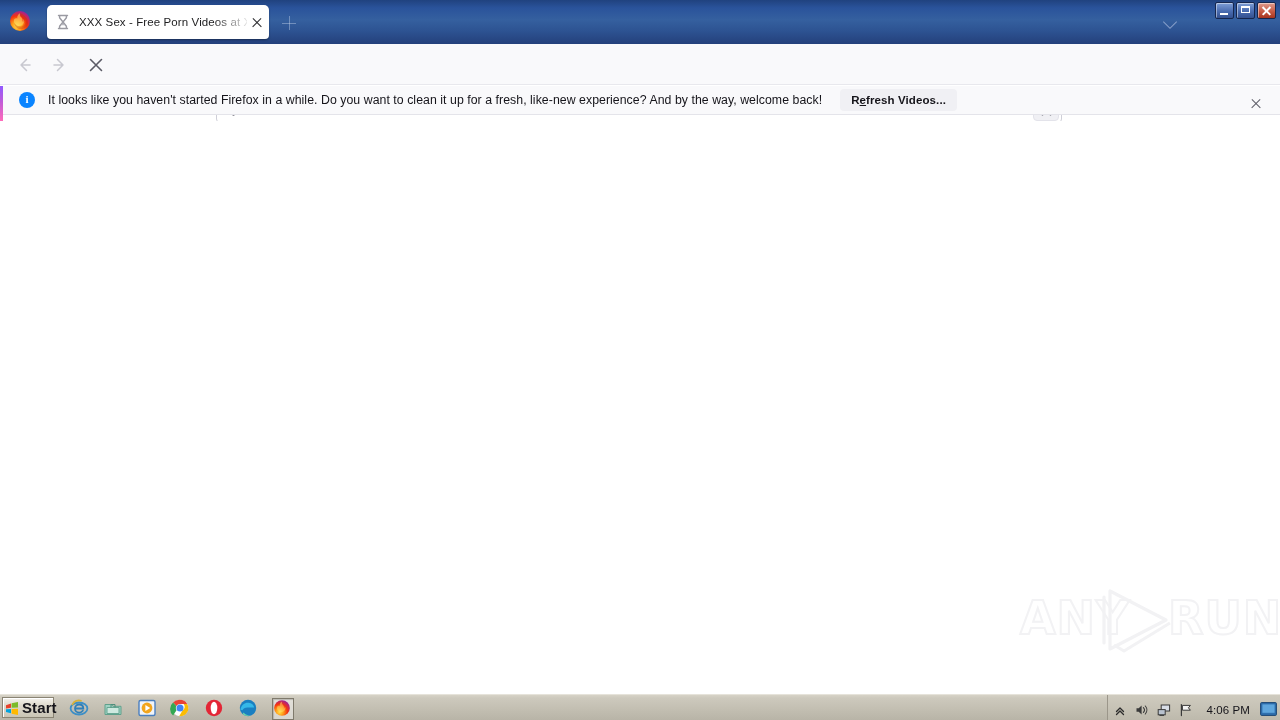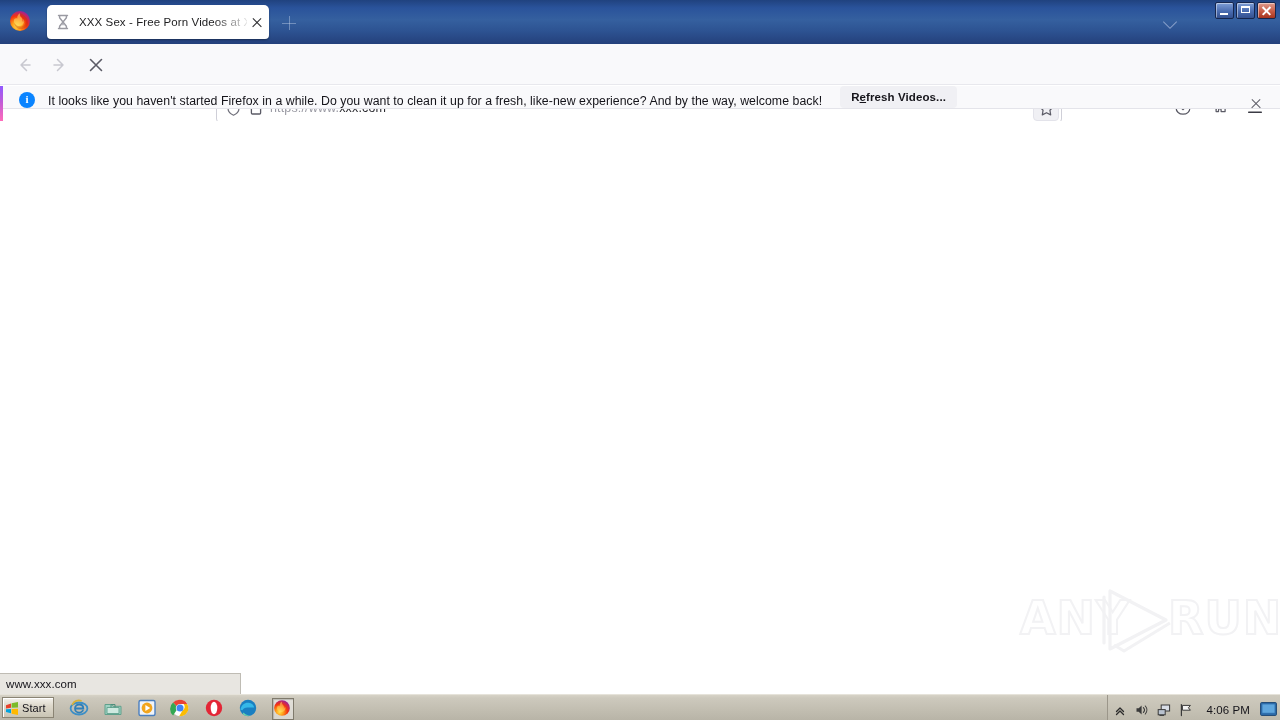--- a/index.html
+++ b/index.html
@@ -206,26 +206,26 @@
     border-radius: 4px;
     position: relative;
     cursor: pointer;
   }
   .tbicon svg { position: absolute; left: 50%; top: 50%; transform: translate(-50%,-50%); }
 
   
   .notibar {
     position: absolute;
     left: 0; top: 86px;
-    width: 1280px; height: 23px;
+    width: 1280px; height: 29px;
     background: #f9f9fb;
     border-bottom: 1px solid #e4e4ea;
     box-sizing: border-box;
     display: flex;
-    align-items: flex-end;
+    align-items: center;
   }
   .noti-accent {
     position: absolute;
     left: 0; top: 0;
     width: 3px; height: 35px;
     background: linear-gradient(to bottom, #9059ff 0%, #c05bd8 45%, #ff6bba 100%);
   }
   .noti-info {
     width: 16px; height: 16px;
     border-radius: 50%;
@@ -359,22 +359,22 @@
     cursor: pointer;
     box-sizing: border-box;
   }
   .startbtn .wlogo {
     width: 14px; height: 13px;
     margin-left: 2px; margin-right: 3px;
     flex: 0 0 14px;
     position: relative;
   }
   .startbtn .slabel {
-    font-size: 11px;
-    font-weight: normal;
+    font-size: 15px;
+    font-weight: bold;
     color: #15141a;
     letter-spacing: 0.1px;
   }
   .ql {
     position: absolute;
     top: 3px;
     width: 20px; height: 20px;
     cursor: pointer;
   }
   .ql.active {
@@ -529,23 +529,20 @@
       <div class="wm-text wm-run">RUN</div>
       <svg class="wm-tri" viewBox="0 0 78 72">
         <path d="M14 6 L14 64 L70 35 Z" fill="none" stroke="#f2f2f4" stroke-width="3.2" stroke-linejoin="round"></path>
         <path d="M8 12 L8 58" fill="none" stroke="#f2f2f4" stroke-width="3.2" stroke-linecap="round"></path>
         <path d="M18 60 L28 66 L74 38" fill="none" stroke="#f2f2f4" stroke-width="3" stroke-linejoin="round"></path>
       </svg>
     </div>
   </div>
 
   <div class="statusfill"></div>
-  <div class="statusbar">
-    <span>www.xxx.com</span>
-  </div>
 
   <div class="taskbar">
 
     <div class="startbtn">
       <span class="wlogo">
         <svg width="14" height="13" viewBox="0 0 14 13">
           <path d="M1 3.2 6 1.4v4.3L1 6.6z" fill="#e8412a"></path>
           <path d="M6.6 1.2 13 0v5.6l-6.4.2z" fill="#7cbb28"></path>
           <path d="M1 7.2 6 7v4.3L1 10z" fill="#00a3e0"></path>
           <path d="M6.6 7 13 6.8V13l-6.4-1.3z" fill="#ffb900"></path>

